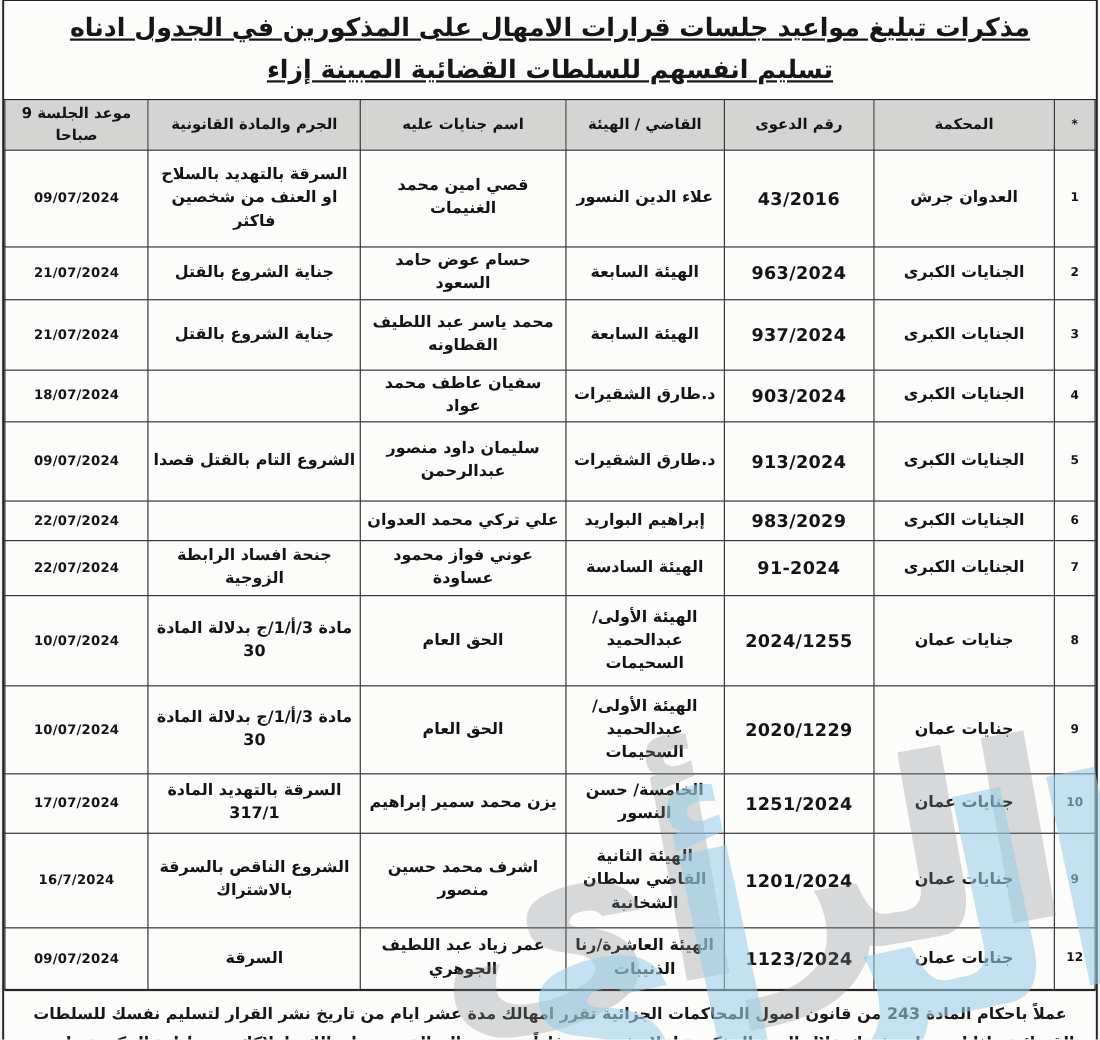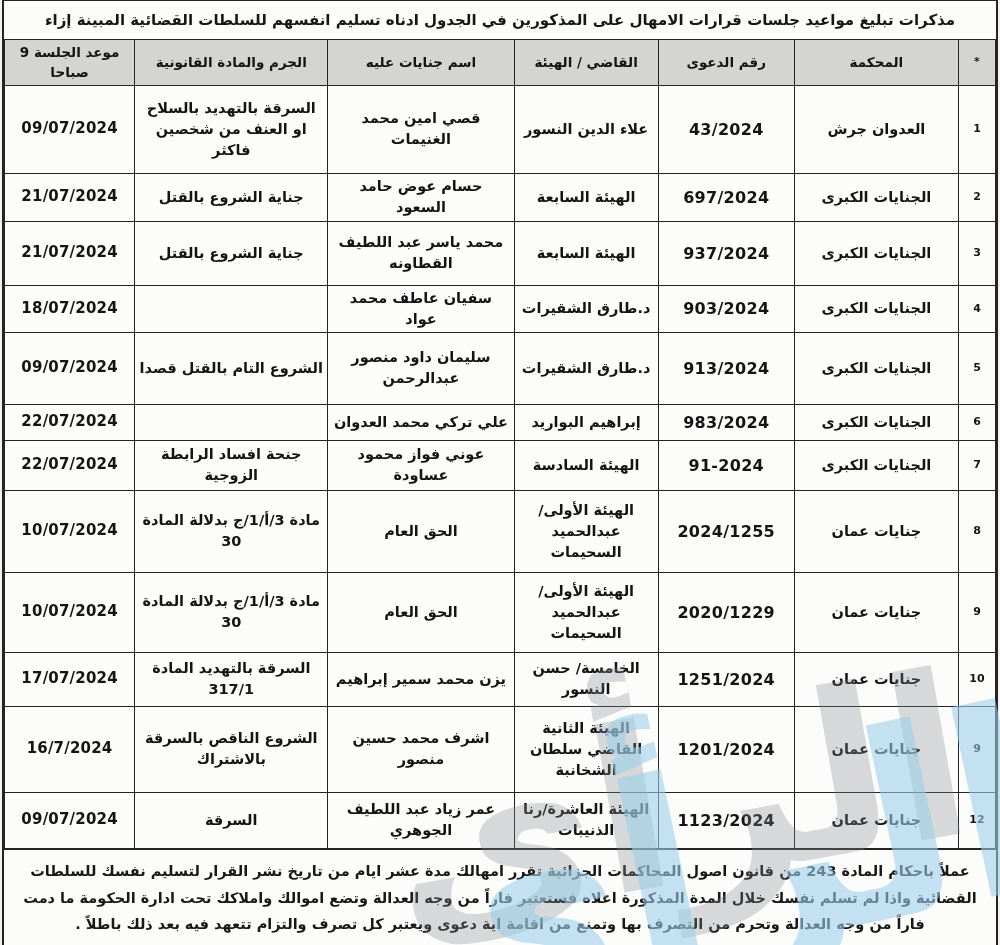--- a/index.html
+++ b/index.html
@@ -19,25 +19,26 @@
     position:relative;
     width:996px;
     margin:0 auto;
     border:2px solid #242424;
     border-top-width:1px;
     background:#fcfcfb;
   }
   .title {
     padding:7px 26px 6px 26px;
     text-align:center;
-    font-size:15px;
+    font-size:23px;
     font-weight:bold;
     color:#161616;
     line-height:1.65;
     background:#fcfcfb;
+    text-decoration:underline;
   }
   table {
     width:100%;
     border-collapse:collapse;
     table-layout:fixed;
   }
   th, td {
     border:1.5px solid #242424;
     text-align:center;
     vertical-align:middle;
@@ -48,21 +49,21 @@
   }
   thead th {
     background:#d4d4d3;
     font-size:13.5px;
     height:46px;
     line-height:1.5;
   }
   tbody td { font-size:14.5px; line-height:1.45; background:#fcfcfb; }
   .c-num   { font-size:11px; }
   .c-case  { font-size:16px; letter-spacing:.3px; }
-  .c-date  { font-size:15px; letter-spacing:.2px; }
+  .c-date  { font-size:12px; letter-spacing:.2px; }
   tbody tr:nth-child(1)  { height:88px; }
   tbody tr:nth-child(2)  { height:48px; }
   tbody tr:nth-child(3)  { height:64px; }
   tbody tr:nth-child(4)  { height:46px; }
   tbody tr:nth-child(5)  { height:72px; }
   tbody tr:nth-child(6)  { height:36px; }
   tbody tr:nth-child(7)  { height:50px; }
   tbody tr:nth-child(8)  { height:82px; }
   tbody tr:nth-child(9)  { height:80px; }
   tbody tr:nth-child(10) { height:54px; }
@@ -131,30 +132,30 @@
           <th>القاضي / الهيئة</th>
           <th>اسم جنايات عليه</th>
           <th>الجرم والمادة القانونية</th>
           <th>موعد الجلسة 9 صباحا</th>
         </tr>
       </thead>
       <tbody>
         <tr>
           <td class="c-num">1</td>
           <td class="c-court">العدوان جرش</td>
-          <td class="c-case">43/2024</td>
+          <td class="c-case">43/2016</td>
           <td class="c-judge">علاء الدين النسور</td>
           <td class="c-def">قصي امين محمد الغنيمات</td>
           <td class="c-crime">السرقة بالتهديد بالسلاح او العنف من شخصين فاكثر</td>
           <td class="c-date">09/07/2024</td>
         </tr>
         <tr>
           <td class="c-num">2</td>
           <td class="c-court">الجنايات الكبرى</td>
-          <td class="c-case">697/2024</td>
+          <td class="c-case">963/2024</td>
           <td class="c-judge">الهيئة السابعة</td>
           <td class="c-def">حسام عوض حامد السعود</td>
           <td class="c-crime">جناية الشروع بالقتل</td>
           <td class="c-date">21/07/2024</td>
         </tr>
         <tr>
           <td class="c-num">3</td>
           <td class="c-court">الجنايات الكبرى</td>
           <td class="c-case">937/2024</td>
           <td class="c-judge">الهيئة السابعة</td>
@@ -176,21 +177,21 @@
           <td class="c-court">الجنايات الكبرى</td>
           <td class="c-case">913/2024</td>
           <td class="c-judge">د.طارق الشقيرات</td>
           <td class="c-def">سليمان داود منصور عبدالرحمن</td>
           <td class="c-crime">الشروع التام بالقتل قصدا</td>
           <td class="c-date">09/07/2024</td>
         </tr>
         <tr>
           <td class="c-num">6</td>
           <td class="c-court">الجنايات الكبرى</td>
-          <td class="c-case">983/2024</td>
+          <td class="c-case">983/2029</td>
           <td class="c-judge">إبراهيم البواريد</td>
           <td class="c-def">علي تركي محمد العدوان</td>
           <td class="c-crime"></td>
           <td class="c-date">22/07/2024</td>
         </tr>
         <tr>
           <td class="c-num">7</td>
           <td class="c-court">الجنايات الكبرى</td>
           <td class="c-case">91-2024</td>
           <td class="c-judge">الهيئة السادسة</td>

